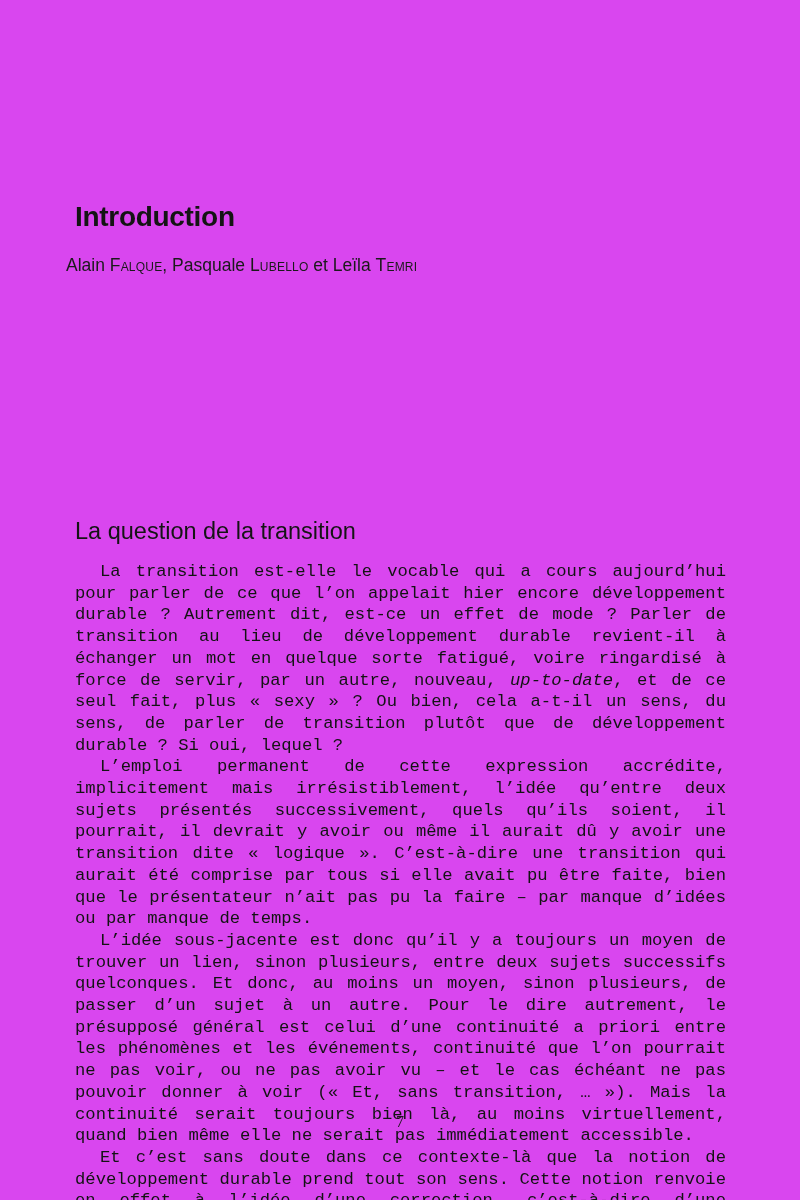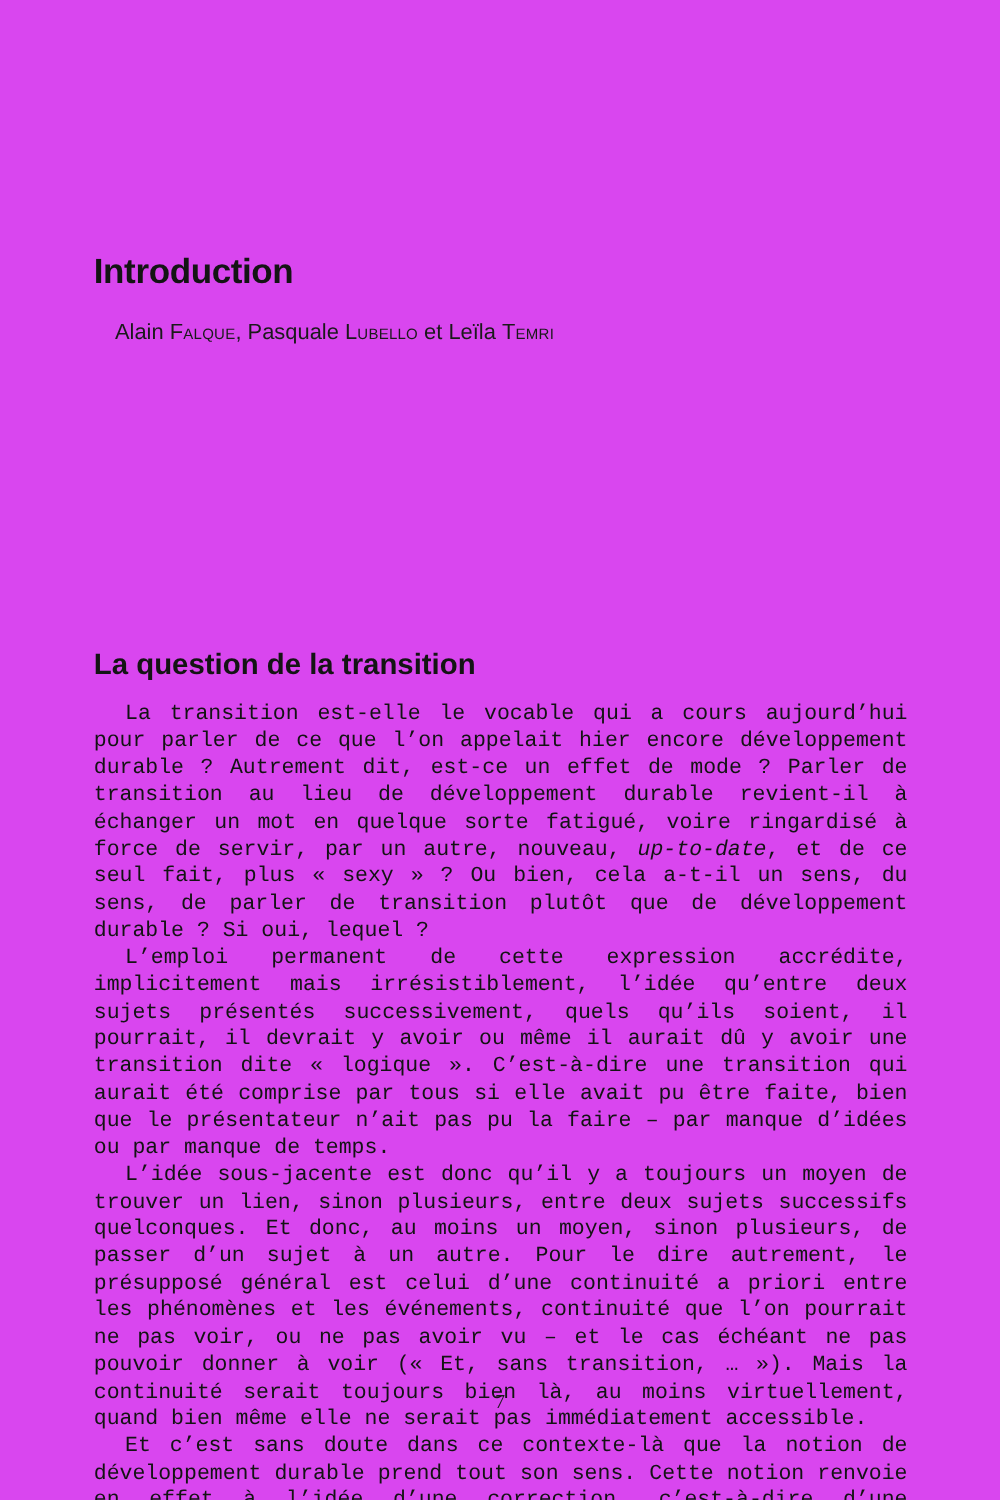--- a/index.html
+++ b/index.html
@@ -22,35 +22,35 @@
     margin: 0;
     font-family: "Liberation Sans", sans-serif;
     font-weight: 700;
     font-size: 28px;
     line-height: 32px;
     letter-spacing: -0.3px;
     color: #141414;
   }
   .authors {
     position: absolute;
-    left: 92px;
+    left: 66px;
     top: 254px;
     font-family: "Liberation Sans", sans-serif;
     font-size: 17.5px;
     line-height: 22px;
     color: #1a1a1a;
   }
   .sc { font-variant: small-caps; letter-spacing: 0.2px; }
   .section-heading {
     position: absolute;
     left: 75px;
     top: 516px;
     margin: 0;
     font-family: "Liberation Sans", sans-serif;
-    font-weight: 700;
+    font-weight: 400;
     font-size: 23.5px;
     line-height: 30px;
     color: #141414;
   }
   .body-text {
     position: absolute;
     left: 75px;
     top: 561px;
     width: 651px;
     font-family: Liberation Mono, monospace;

